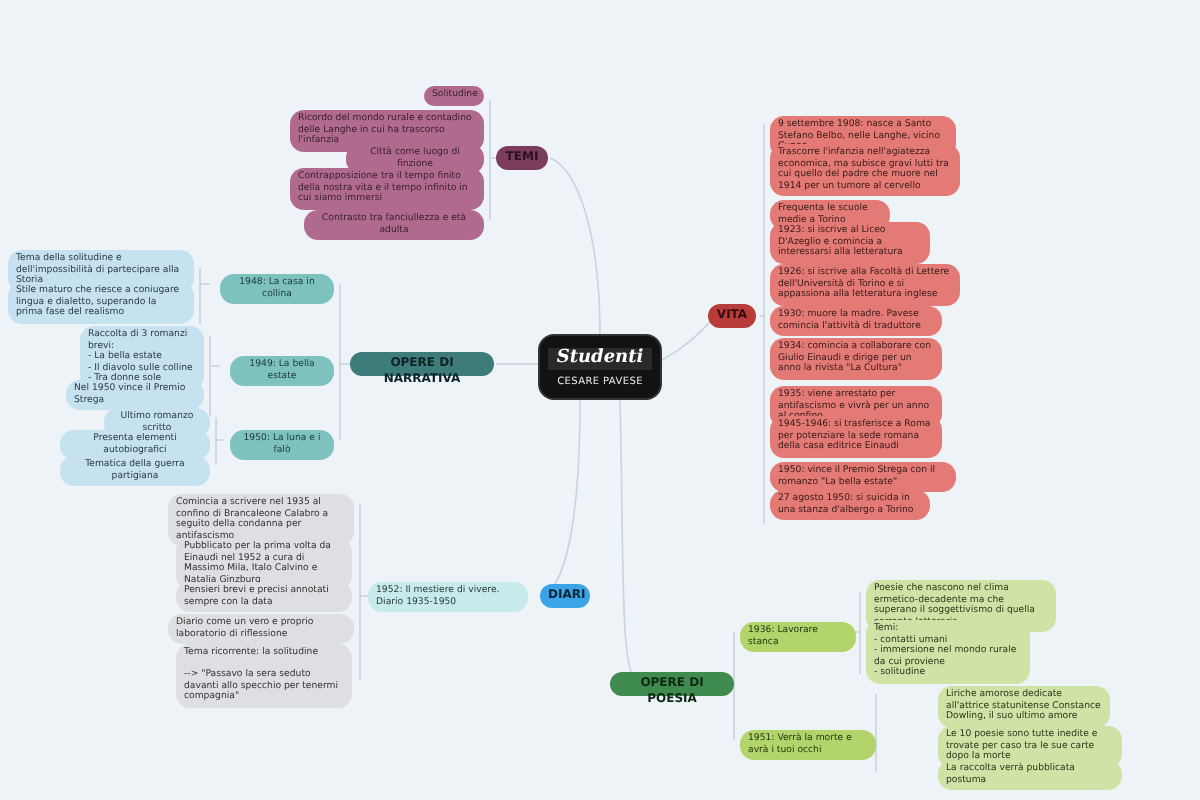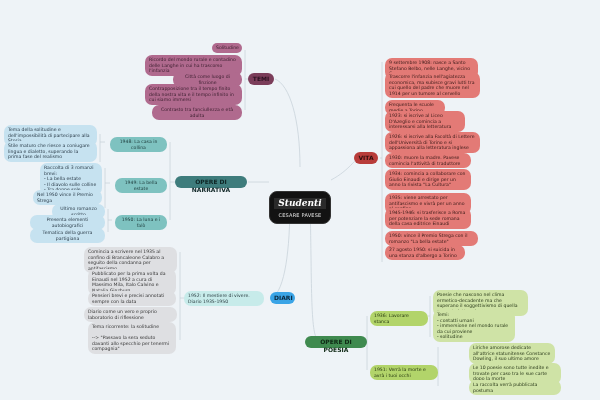--- a/index.html
+++ b/index.html
@@ -25,21 +25,21 @@
   .diari-leaf { background:#dedfe2; color:#333; border-radius:7px; }
   .diari-mid { background:#c7ebea; color:#2b3c40; border-radius:7px; }
   .diari-hub { background:#3aa4e6; color:#0a2438; font-weight:bold; font-size:6px; border-radius:8px; text-align:center; }
   .poes-leaf { background:#cfe3a6; color:#2a3a1a; border-radius:7px; }
   .poes-mid { background:#b2d46a; color:#26380f; border-radius:7px; }
   .poes-hub { background:#3f8a4f; color:#0e2814; font-weight:bold; font-size:6px; border-radius:8px; text-align:center; }
   .center {
     position:absolute; left:269px; top:167px; width:62px; height:33px;
     background:#121212; border-radius:8px; box-sizing:border-box;
     border:1px solid #333;
-    display:flex; flex-direction:column; align-items:center; justify-content:center;margin-top:24px;
+    display:flex; flex-direction:column; align-items:center; justify-content:center;
   }
   .center .logo {
     background:#2a2a2a; color:#fff; font-family:"DejaVu Serif", serif;
     font-style:italic; font-weight:bold; font-size:9px; padding:0 4px; line-height:11px;
   }
   .center .sub { color:#e8e8e8; font-size:5px; margin-top:3px; letter-spacing:0.2px; }
 </style>
 </head>
 <body>
 

